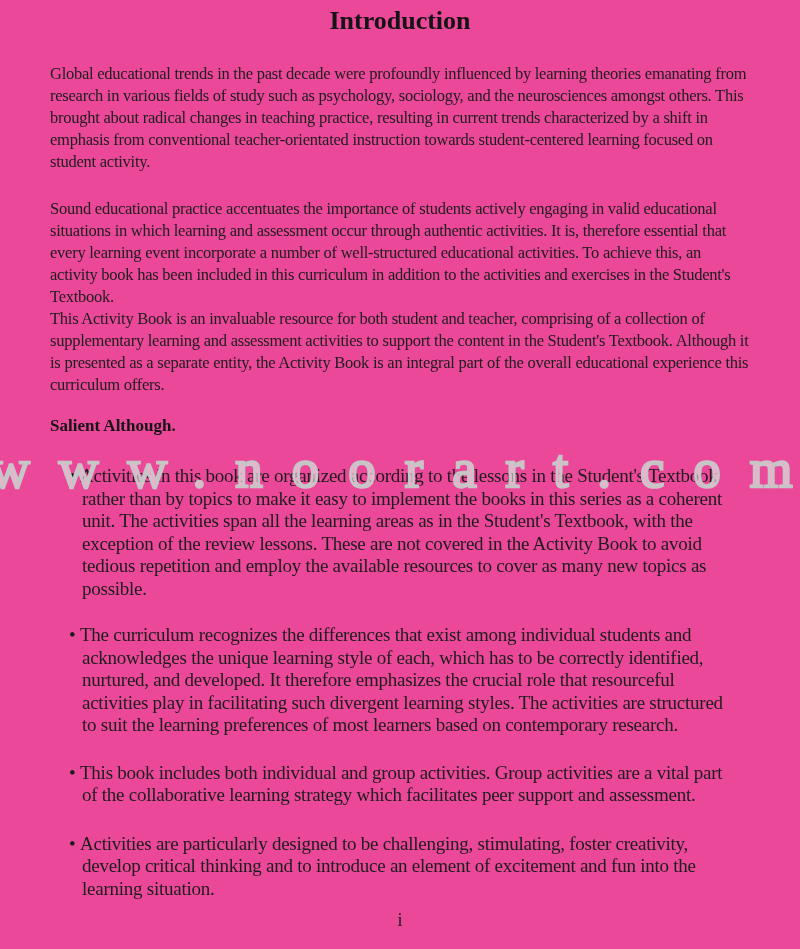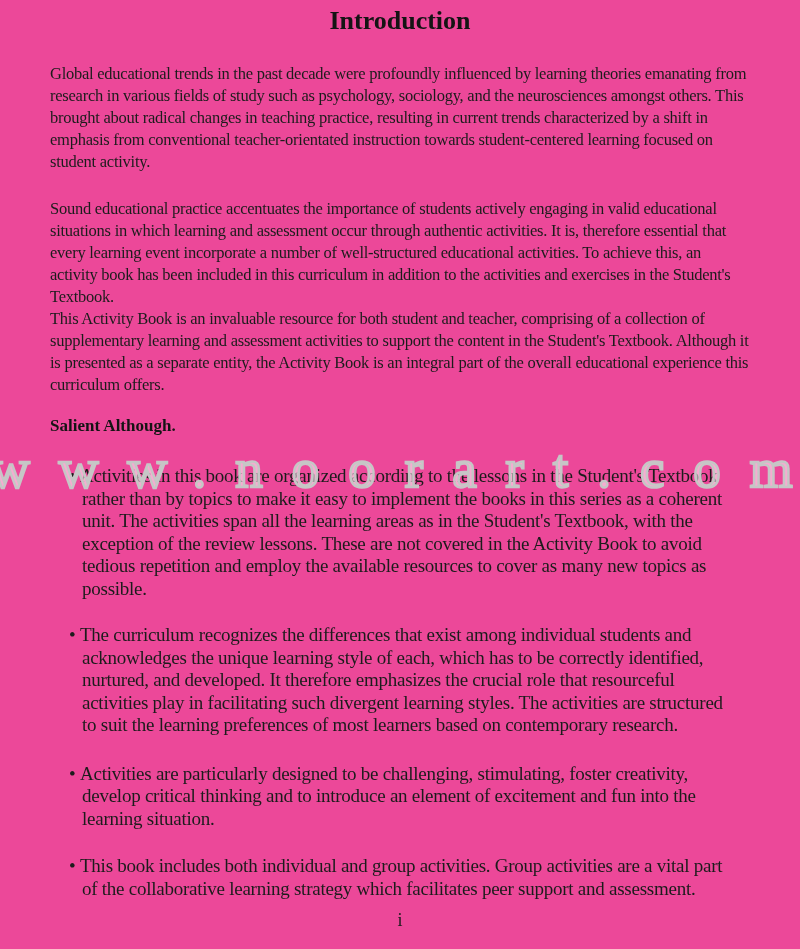--- a/index.html
+++ b/index.html
@@ -106,23 +106,23 @@
     <p class="para para-2">Sound educational practice accentuates the importance of students actively engaging in valid educational situations in which learning and assessment occur through authentic activities.  It is, therefore essential that every learning event incorporate a number of well-structured educational activities. To achieve this, an activity book has been included in this curriculum in addition to the activities and exercises in the Student's Textbook.</p>
 
     <p class="para para-3">This Activity Book is an invaluable resource for both student and teacher, comprising of a collection of supplementary learning and assessment activities to support the content in the Student's Textbook. Although it is presented as a separate entity, the Activity Book is an integral part of the overall educational experience this curriculum offers.</p>
 
     <p class="salient-heading">Salient Although.</p>
 
     <p class="bullet bullet-1"><span class="marker">•</span><span>Activities in this book are organized according to the lessons in the Student's Textbook rather than by topics to make it easy to implement the books in this series as a coherent unit. The activities span all the learning areas as in the Student's Textbook, with the exception of the review lessons. These are not covered in the Activity Book to avoid tedious repetition and employ the available resources to cover as many new topics as possible.</span></p>
 
     <p class="bullet bullet-2"><span class="marker">•</span><span>The curriculum recognizes the differences that exist among individual students and acknowledges the unique learning style of each, which has to be correctly identified, nurtured, and developed. It therefore emphasizes the crucial role that resourceful activities play in facilitating such divergent learning styles. The activities are structured to suit the learning preferences of most learners based on contemporary research.</span></p>
 
+    <p class="bullet bullet-3"><span class="marker">•</span><span>This book includes both individual and group activities. Group activities are a vital part of the collaborative learning strategy which facilitates peer support and assessment.</span></p>
+
     <p class="bullet bullet-4"><span class="marker">•</span><span>Activities are particularly designed to be challenging, stimulating, foster creativity, develop critical thinking and to introduce an element of excitement and fun into the learning situation.</span></p>
-
-    <p class="bullet bullet-3"><span class="marker">•</span><span>This book includes both individual and group activities. Group activities are a vital part of the collaborative learning strategy which facilitates peer support and assessment.</span></p>
 
   </div>
 
   <div class="watermark">www.noorart.com</div>
 
   <div class="page-number">i</div>
 
 </div>
 
 </body></html>

